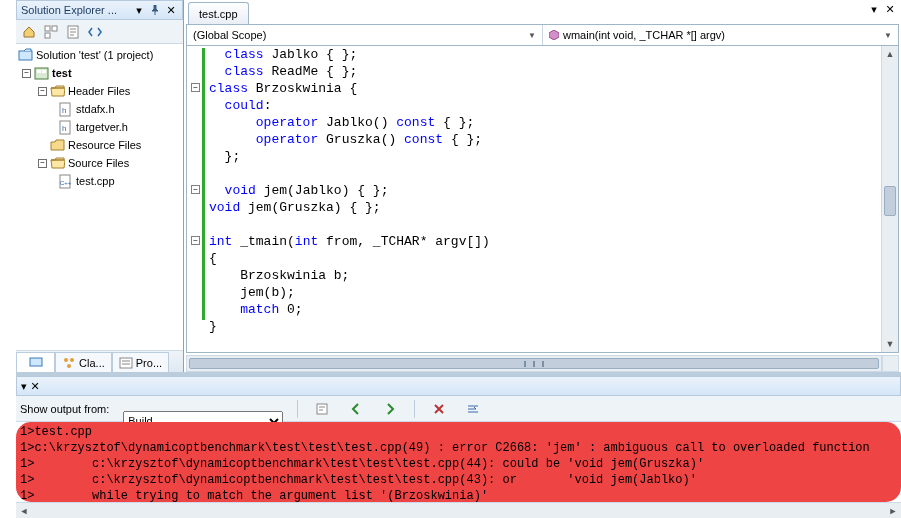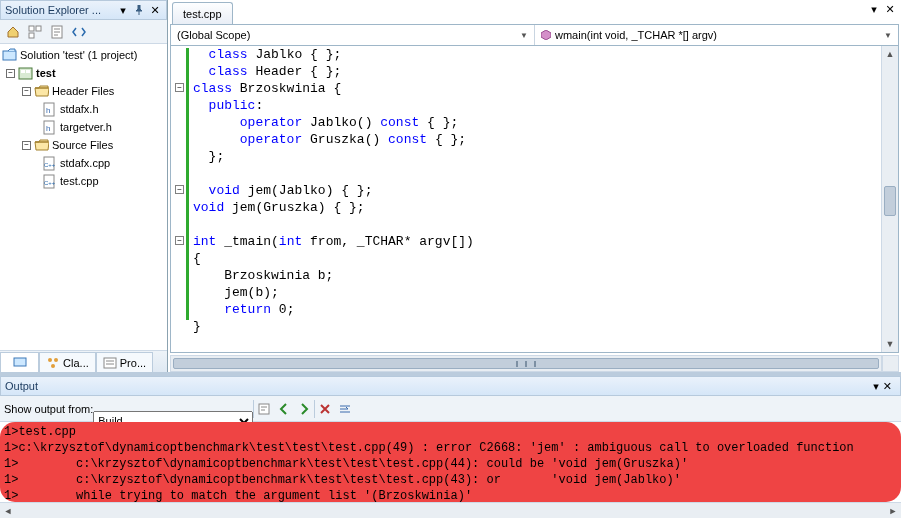--- a/index.html
+++ b/index.html
@@ -5,21 +5,21 @@
 html, body {
   margin: 0; padding: 0;
   font-family: "Segoe UI", Tahoma, sans-serif;
   font-size: 11px;
   background: #fff;
   color: #000;
   width: 901px; height: 518px;
   overflow: hidden;
 }
 * { box-sizing: border-box; }
-.root { display: flex; flex-direction: column; width: 901px; height: 518px; }
+.root { display: flex; flex-direction: column; width: 901px; height: 518px; padding-left: 16px; }
 .top-row { display: flex; flex: 1; min-height: 0; }
 .explorer { width: 168px; display: flex; flex-direction: column; border-right: 1px solid #8ba2b0; }
 .panel-title {
   background: linear-gradient(#eaf2fb, #d5e6f8);
   border: 1px solid #b6c9dc;
   height: 20px;
   display: flex; align-items: center;
   padding: 0 4px;
   gap: 2px;
 }
@@ -77,21 +77,21 @@
 .hsb { flex:1; border:1px solid #cdd9e6; position:relative; }
 .hsb .thumb { position:absolute; top:2px; bottom:2px; left:2px; right:2px; background:#c2cedb; border:1px solid #9aaec2; border-radius:2px; }
 .hsb .grip { position:absolute; left:50%; top:50%; width:20px; height:6px; transform:translate(-50%,-50%); display:flex; justify-content:space-between; }
 .hsb .grip span{ width:2px; background:#7d90a3; }
 .outline-box { position:absolute; width:9px; height:9px; border:1px solid #808080; background:#fff; color:#000; font-size:8px; line-height:7px; text-align:center; }
 .greenbar { position:absolute; width:3px; background:#2faa2f; }
 
 .output { border-top:4px solid #bcd; display:flex; flex-direction:column; height:146px; }
 .out-title { height:20px; background:linear-gradient(#eaf2fb,#d5e6f8); display:flex; align-items:center; padding:0 4px; border:1px solid #b6c9dc; }
 .out-title .lbl { flex:1; color:#1b3a5e; }
-.out-toolbar { height:26px; background:#eef3f8; display:flex; align-items:center; padding:0 4px; gap:0; border-bottom:1px solid #cdd9e6; }
+.out-toolbar { height:26px; background:#eef3f8; display:flex; align-items:center; padding:0 4px; gap:14px; border-bottom:1px solid #cdd9e6; }
 .out-toolbar select { font-size:11px; height:20px; width:160px;margin-top:24px; }
 .out-toolbar .tbtn { width:20px; height:20px; border:1px solid transparent; display:flex; align-items:center; justify-content:center; cursor:pointer; }
 .out-toolbar .sep { width:1px; height:18px; background:#bcd; }
 .outtext { flex:1; font-family: Consolas, "Courier New", monospace; font-size:12px; line-height:16px; padding:2px 4px; overflow:auto; white-space:pre; background:#ef4444;border-radius:15px; }
 .out-hsb { height:16px; border-top:1px solid #cdd9e6; background:#e9eef3; position:relative; }
 .out-hsb .arr { position:absolute; top:0; bottom:0; width:16px; display:flex; align-items:center; justify-content:center; font-size:9px; color:#555; }
 .out-hsb .arr.l{left:0;} .out-hsb .arr.r{right:0;}
 </style>
 </head>
 <body>
@@ -177,36 +177,36 @@
         <div class="tree-row" style="padding-left:42px">
           <span class="icon">
               <svg width="15" height="15" viewBox="0 0 15 15">
                 <rect class="hfile" x="2" y="1" width="10" height="13"></rect>
                 <text x="4" y="11" font-size="8" fill="#3a6aad">h</text>
               </svg>
             </span>
           <span class="tlabel">targetver.h</span>
         </div>
         <div class="tree-row" style="padding-left:22px">
+          <span class="tog empty"></span>
+          <span class="icon">
+              <svg width="15" height="15" viewBox="0 0 15 15">
+                <path class="folder" d="M1 4h4l1-2h8v10H1z"></path>
+              </svg>
+            </span>
+          <span class="tlabel">Resource Files</span>
+        </div>
+        <div class="tree-row" style="padding-left:22px">
           <span class="tog">−</span>
           <span class="icon">
               <svg width="15" height="15" viewBox="0 0 15 15">
                 <path class="folder-open" d="M1 4h4l1-2h8v2H1zM1 4l1 8h12l1-8z"></path>
               </svg>
             </span>
           <span class="tlabel">Source Files</span>
-        </div>
-        <div class="tree-row" style="padding-left:42px">
-          <span class="icon">
-              <svg width="15" height="15" viewBox="0 0 15 15">
-                <rect class="cppfile" x="2" y="1" width="10" height="13"></rect>
-                <text x="2" y="11" font-size="6" fill="#2a6aad">C++</text>
-              </svg>
-            </span>
-          <span class="tlabel">stdafx.cpp</span>
         </div>
         <div class="tree-row" style="padding-left:42px">
           <span class="icon">
               <svg width="15" height="15" viewBox="0 0 15 15">
                 <rect class="cppfile" x="2" y="1" width="10" height="13"></rect>
                 <text x="2" y="11" font-size="6" fill="#2a6aad">C++</text>
               </svg>
             </span>
           <span class="tlabel">test.cpp</span>
         </div>
@@ -262,35 +262,35 @@
       <div class="code-area">
 
         <div class="gutter">
           <div class="greenbar" style="left:15px; top:2px; height:272px;"></div>
           <div class="outline-box" style="left:4px; top:37px;">−</div>
           <div class="outline-box" style="left:4px; top:139px;">−</div>
           <div class="outline-box" style="left:4px; top:190px;">−</div>
         </div>
         <div class="codewrap">
 <pre class="code">  <span class="kw">class</span><span> Jablko { };</span>
-  <span class="kw">class</span><span> Header { };</span>
+  <span class="kw">class</span><span> ReadMe { };</span>
 <span class="kw">class</span><span> Brzoskwinia {</span>
-  <span class="kw">public</span><span>:</span>
+  <span class="kw">could</span><span>:</span>
       <span class="kw">operator</span><span> Jablko() </span><span class="kw">const</span><span> { };</span>
       <span class="kw">operator</span><span> Gruszka() </span><span class="kw">const</span><span> { };</span>
   <span>};</span>
 
   <span class="kw">void</span><span> jem(Jablko) { };</span>
 <span class="kw">void</span><span> jem(Gruszka) { };</span>
 
 <span class="kw">int</span><span> _tmain(</span><span class="kw">int</span><span> from, _TCHAR* argv[])</span>
 <span>{</span>
 <span>    Brzoskwinia b;</span>
 <span>    jem(b);</span>
-    <span class="kw">return</span><span> 0;</span>
+    <span class="kw">match</span><span> 0;</span>
 <span>}</span></pre>
         </div>
         <div class="vsb">
           <div class="arr top">▲</div>
           <div class="thumb"></div>
           <div class="arr bot">▼</div>
         </div>
       </div>
       <div class="hsb-row">
         <div class="hsb">
@@ -302,21 +302,20 @@
               </div>
           </div>
         </div>
         <div style="width:17px; background:#e9eef3; border:1px solid #cdd9e6;"></div>
       </div>
     </div>
   </div>
 
   <div class="output">
     <div class="out-title">
-      <span class="lbl">Output</span>
       <span class="ic">▾</span>
       <span class="ic" style="margin:0 4px">✕</span>
     </div>
     <div class="out-toolbar">
       <span>Show output from:</span>
       <select>
         <option>Build</option>
       </select>
       <span class="sep"></span>
       <span class="tbtn">

